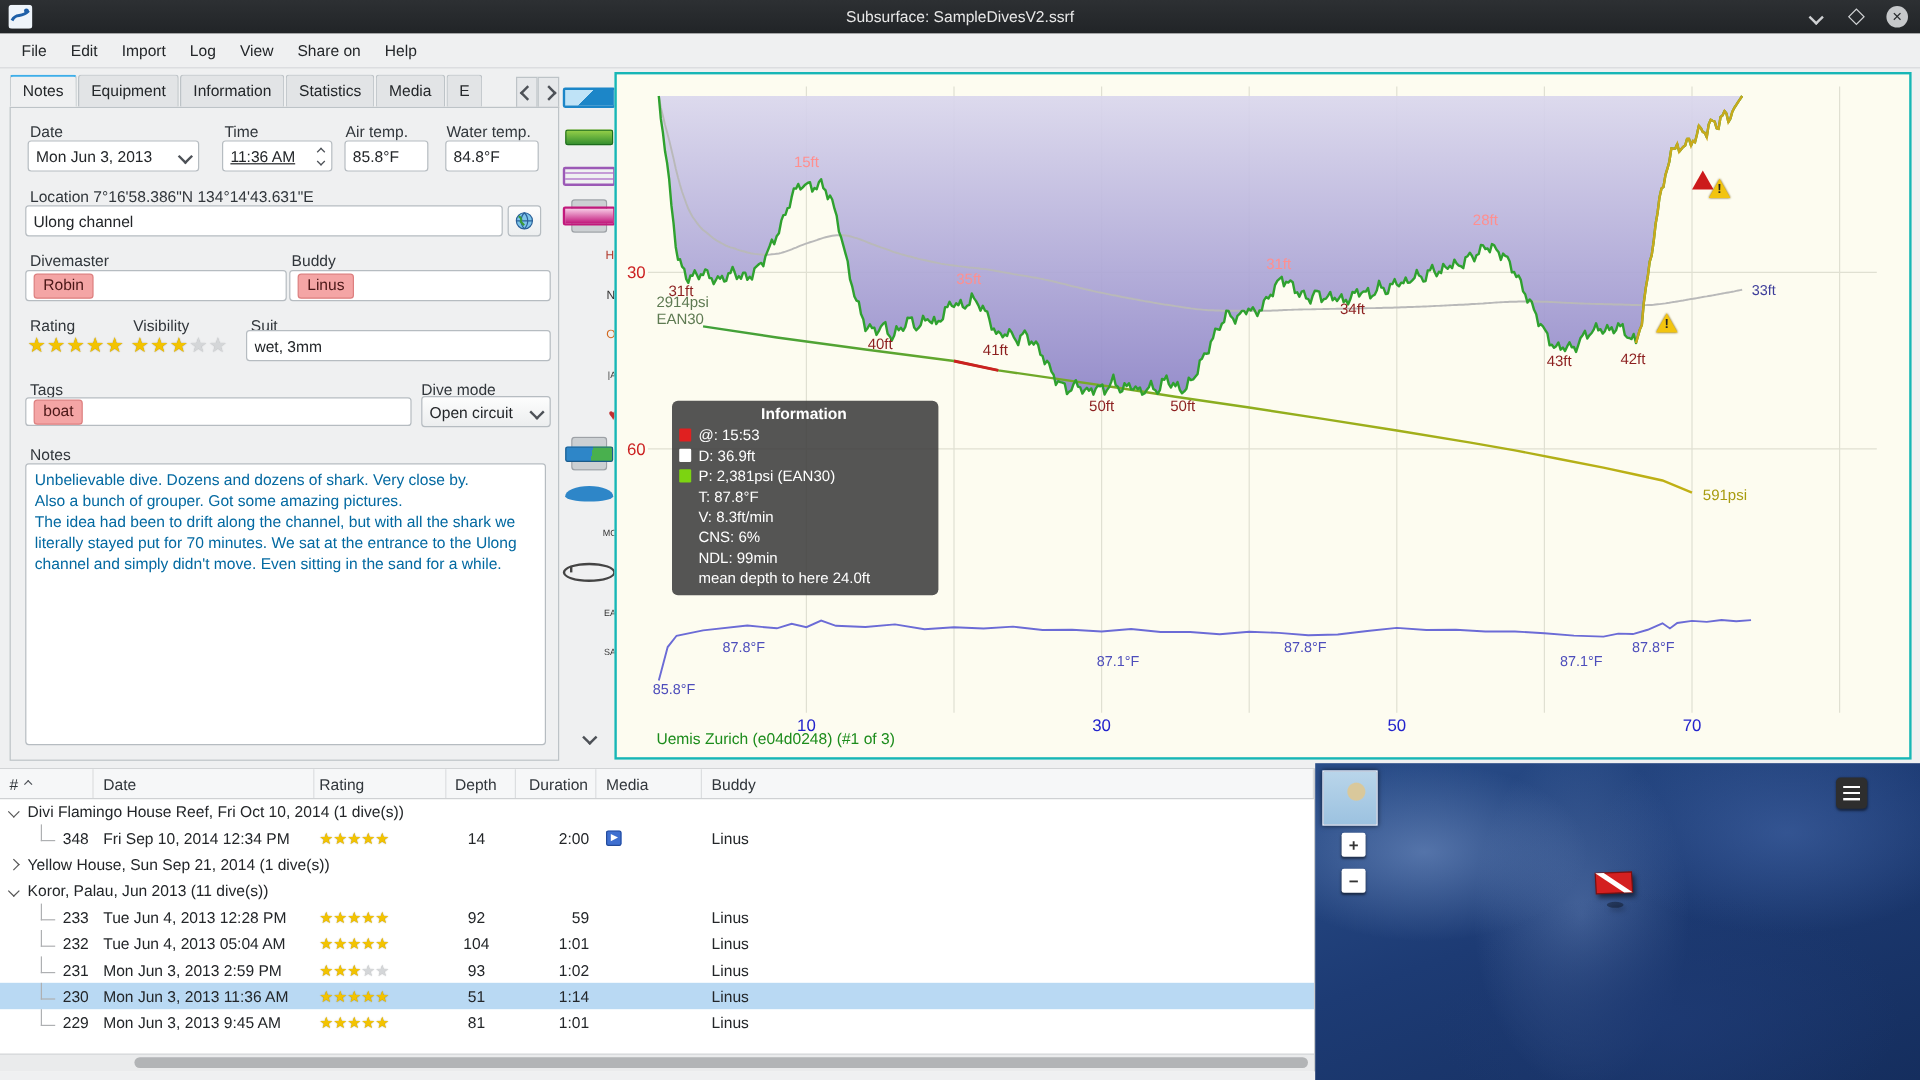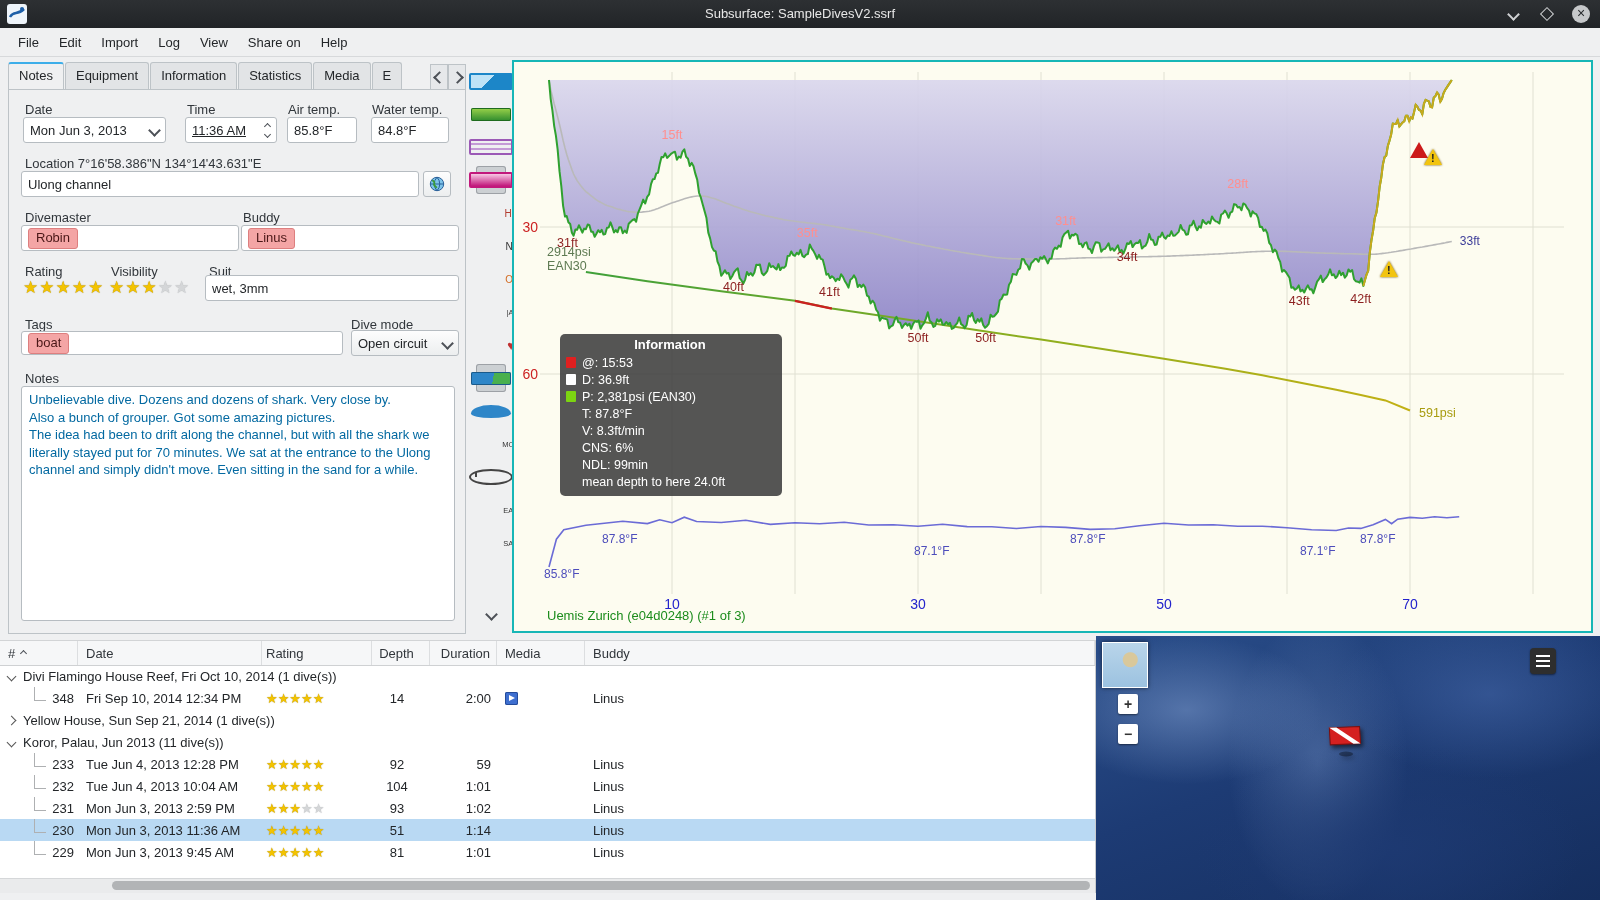--- a/index.html
+++ b/index.html
@@ -491,21 +491,21 @@
         <span class="c c-depth">92</span>
         <span class="c c-dur">59</span>
         <span class="c c-media"></span>
         <span class="c c-buddy">Linus</span>
       </div>
       <div class="lrow">
         <span class="c c-num">
           <span class="tree-branch"></span>
           <span>232</span>
         </span>
-        <span class="c c-date">Tue Jun 4, 2013 10:04 AM</span>
+        <span class="c c-date">Tue Jun 4, 2013 05:04 AM</span>
         <span class="c c-rate">
           <span class="star on">★</span>
           <span class="star on">★</span>
           <span class="star on">★</span>
           <span class="star on">★</span>
           <span class="star on">★</span>
         </span>
         <span class="c c-depth">104</span>
         <span class="c c-dur">1:01</span>
         <span class="c c-media"></span>

